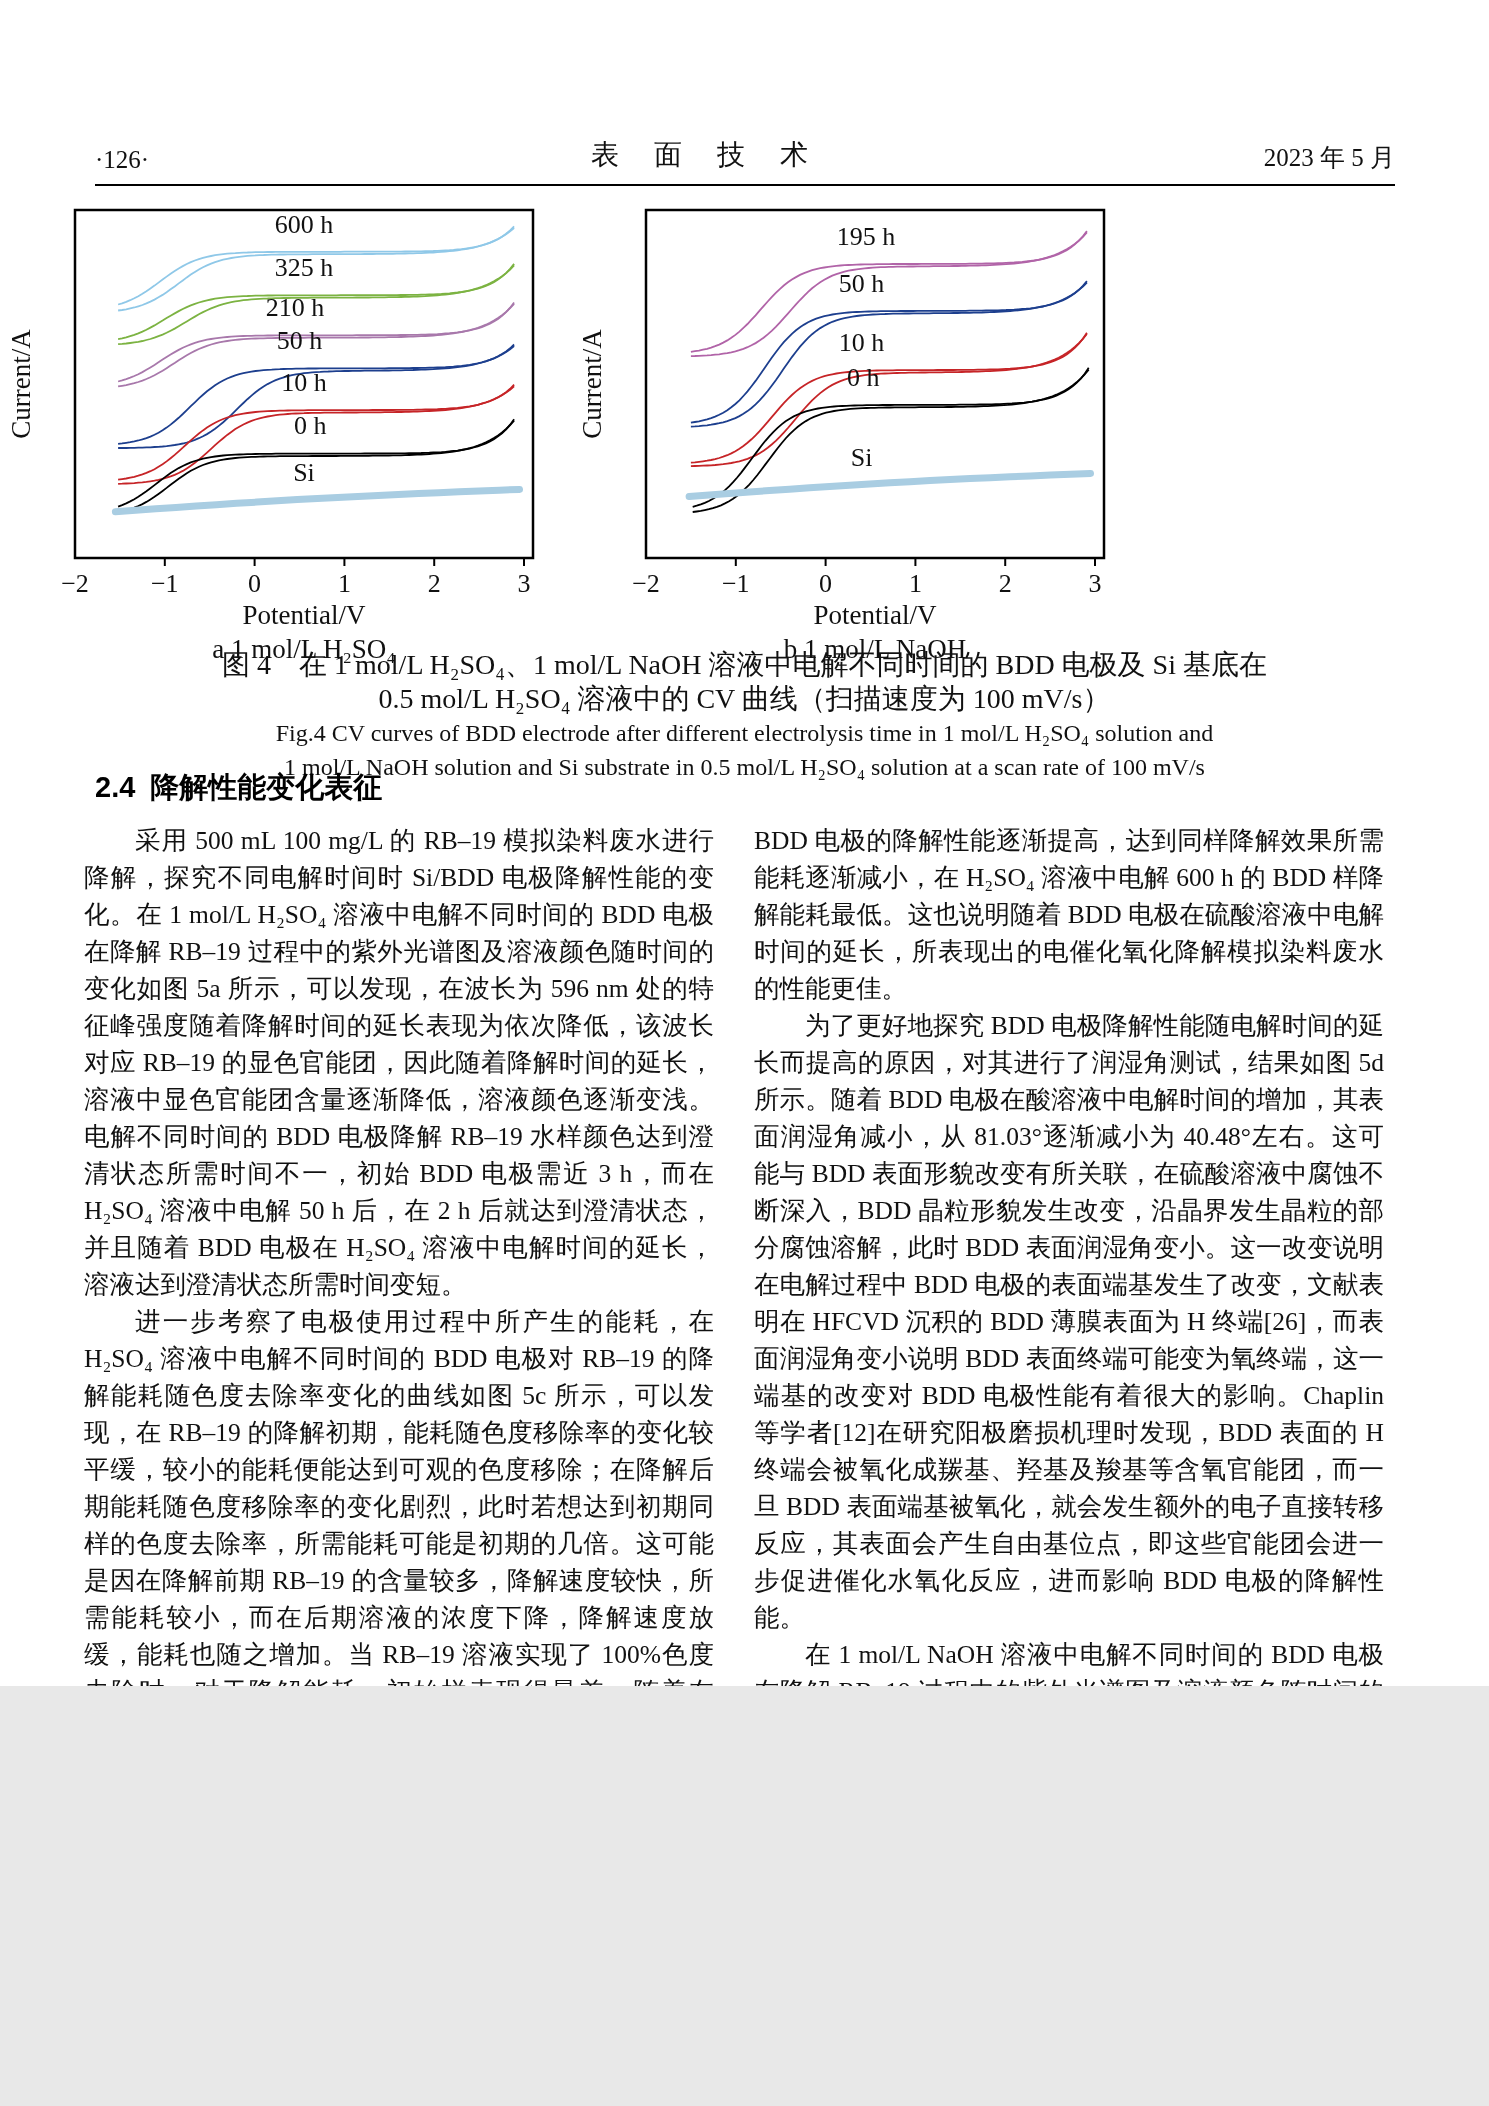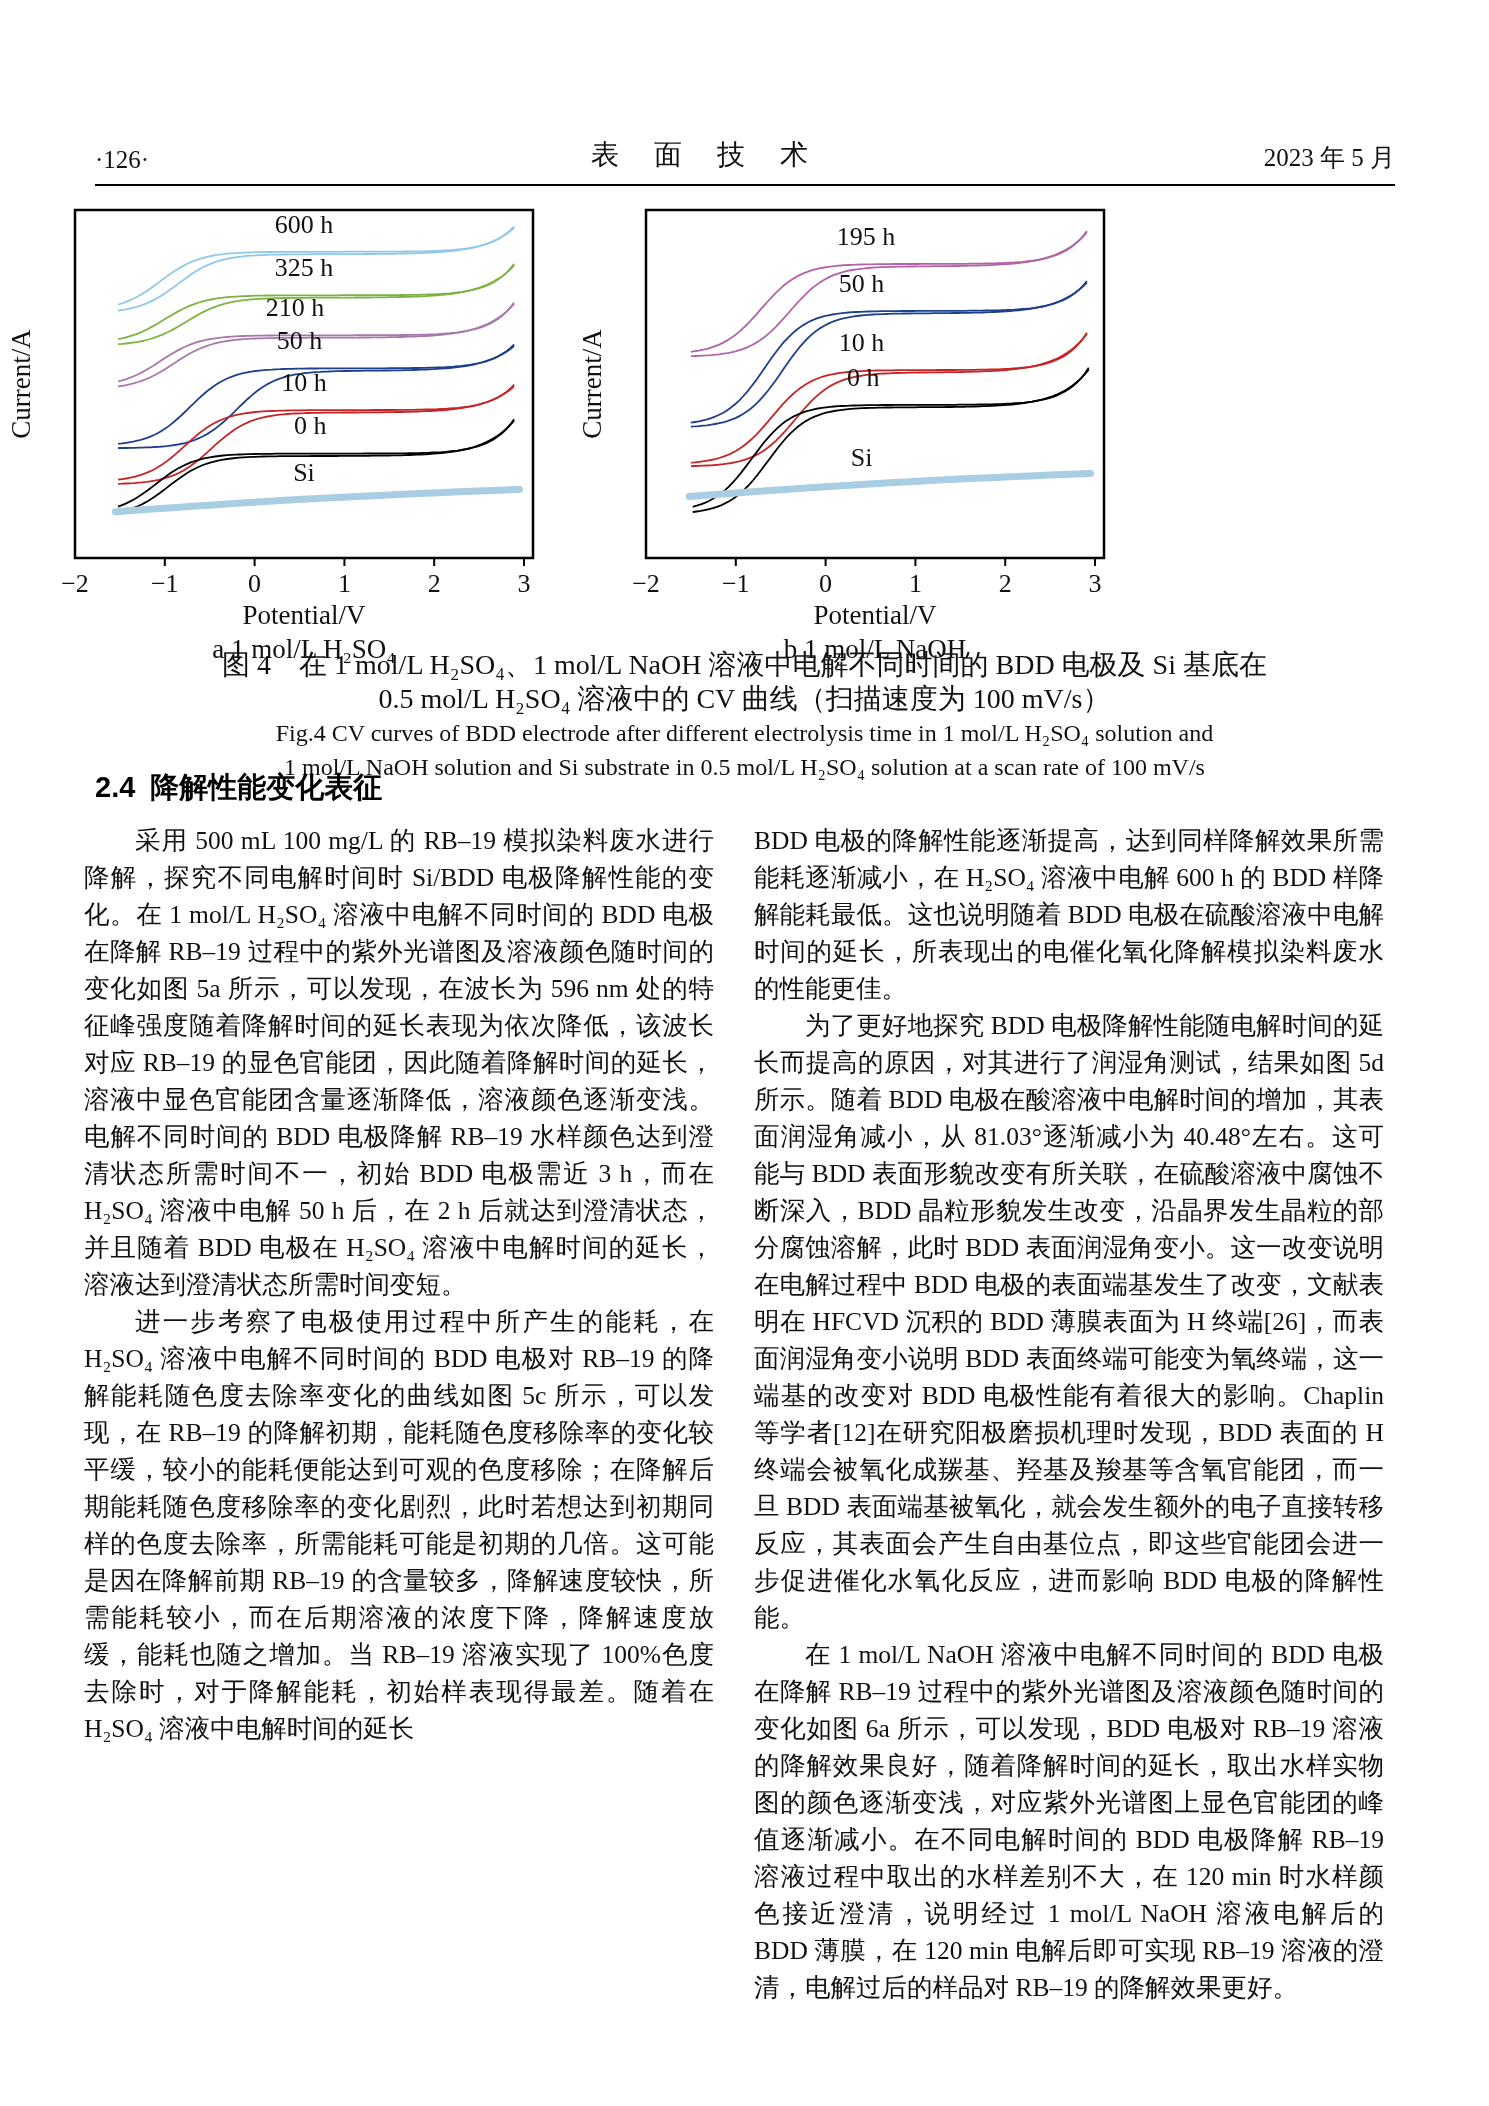--- a/index.html
+++ b/index.html
@@ -1,17 +1,17 @@
 <!DOCTYPE html>
 <html><head>
 <meta charset="utf-8">
 <style>
   html,body{margin:0;padding:0;background:#e8e8e8;}
   #page{
-    position:relative;width:1489px;height:2106px;background:#ffffff;
+    position:relative;width:1489px;height:1686px;background:#ffffff;
     margin:0 auto;overflow:hidden;
     font-family:"Liberation Serif","DejaVu Serif",serif;color:#111;
   }
   
   .header{
     position:absolute;left:95px;right:94px;top:140px;height:34px;
     display:flex;align-items:flex-end;justify-content:space-between;
     font-size:25px;
   }
   .header .jtitle{letter-spacing:14px;font-size:28px;}

